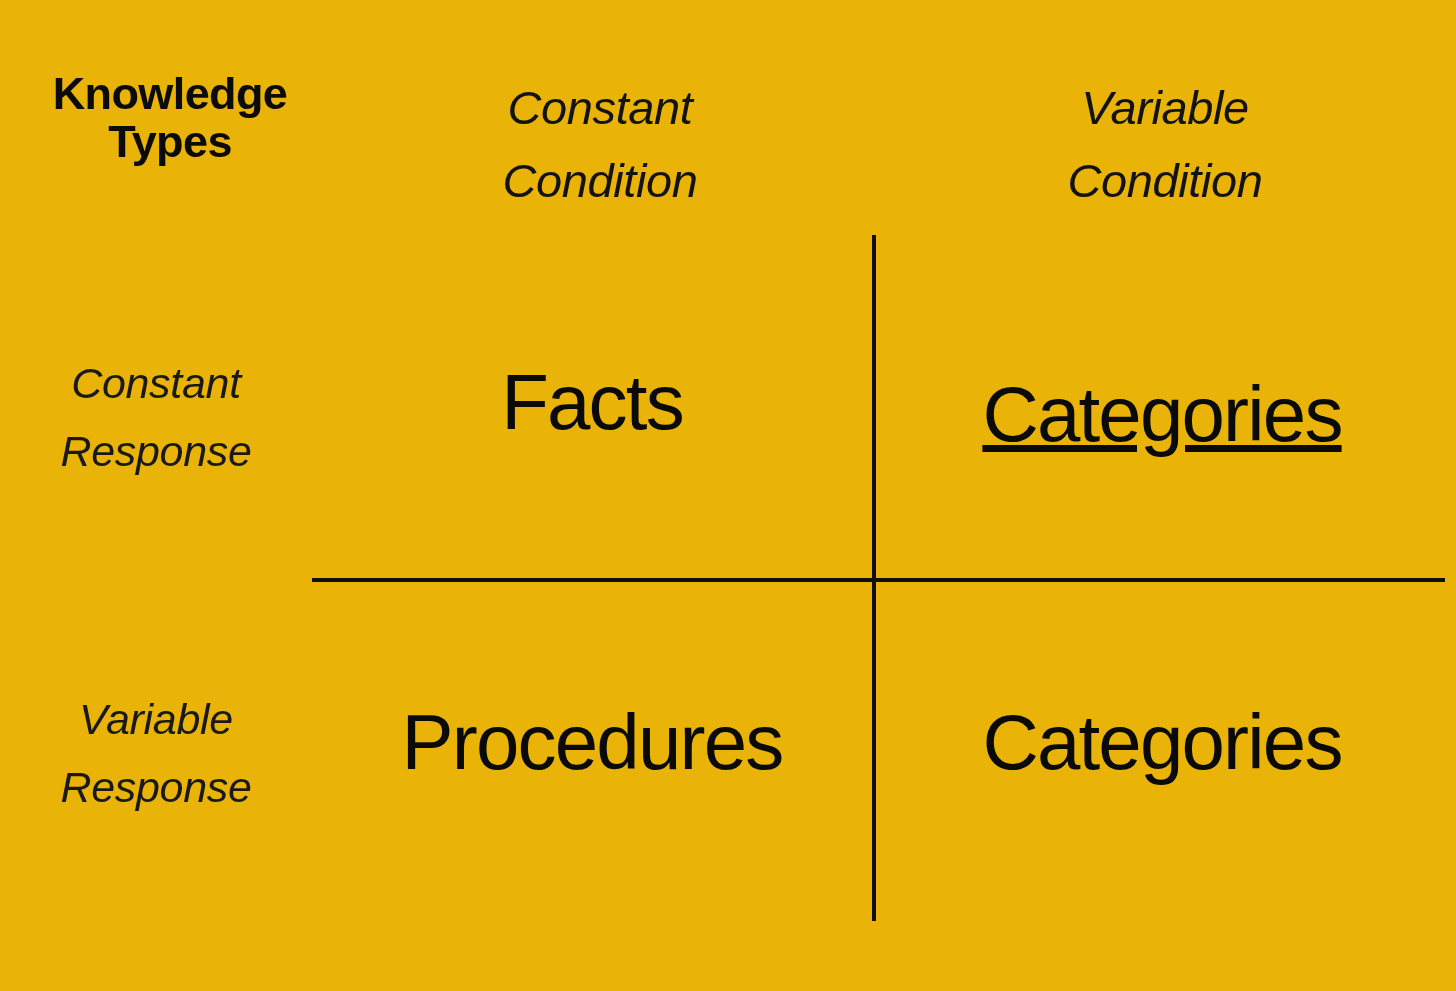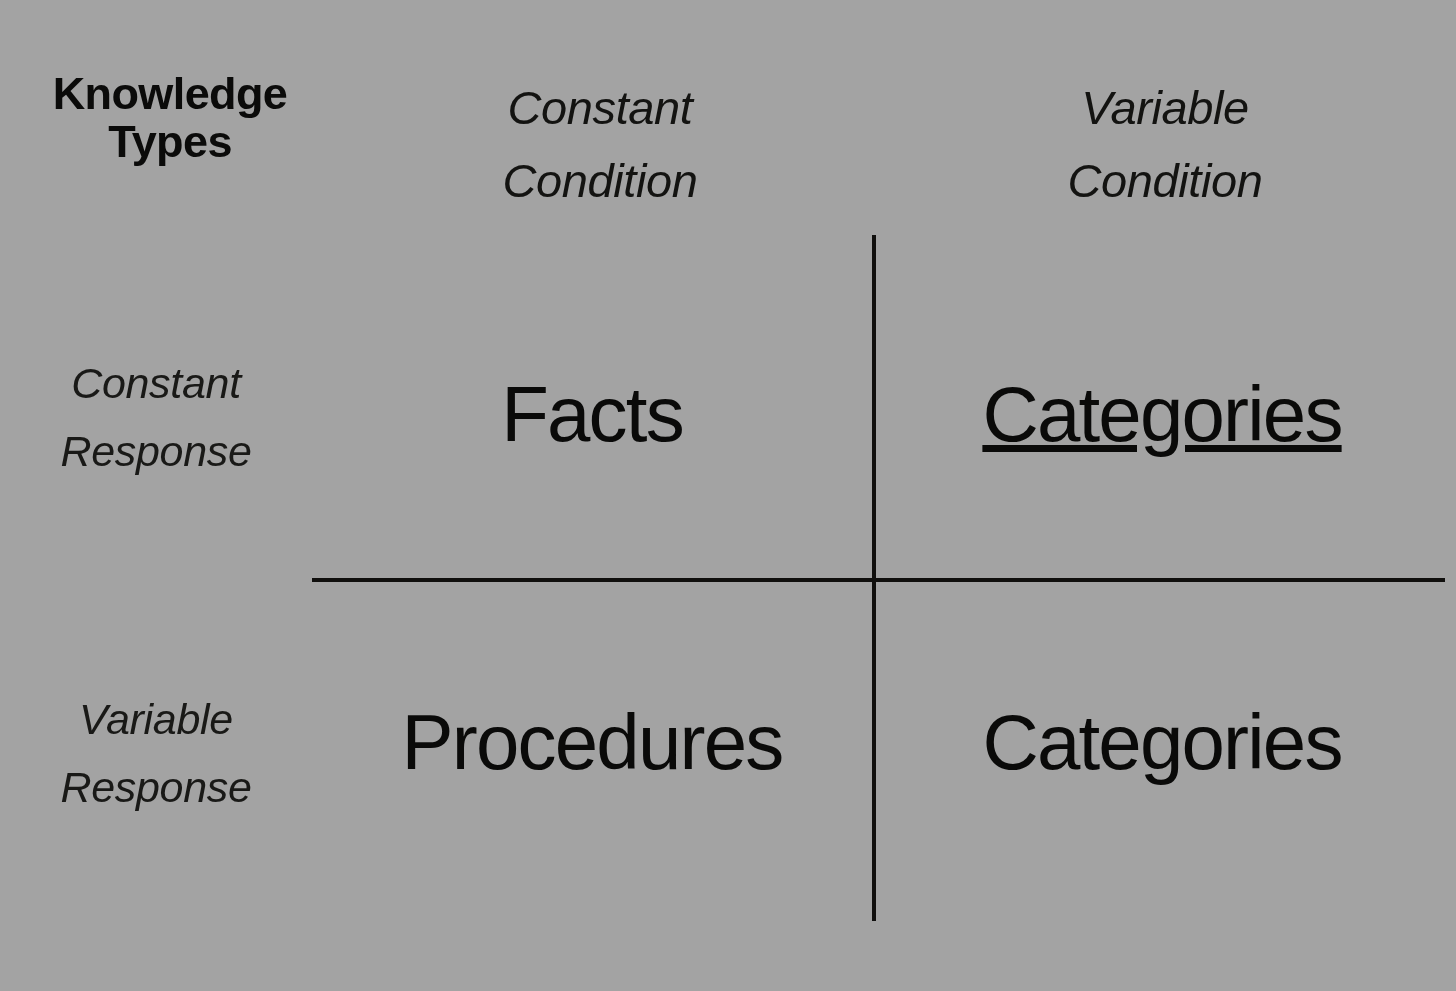--- a/index.html
+++ b/index.html
@@ -11,21 +11,21 @@
     height: 991px;
     background: #F1EFEA;
     font-family: "Liberation Sans", sans-serif;
     overflow: hidden;
   }
 
   #matrix {
     position: relative;
     width: 1456px;
     height: 991px;
-    background: #a3a3a3;
+    background: #eab308;
   }
 
   
   .divider-vertical {
     position: absolute;
     left: 872px;
     top: 235px;
     width: 4px;
     height: 686px;
     background: #100F0D;
@@ -95,21 +95,21 @@
     position: absolute;
     font-size: 78px;
     font-weight: 500;
     font-style: normal;
     line-height: 1;
     letter-spacing: -1.8px;
     color: #0A0A09;
     text-align: center;
     white-space: nowrap;
   }
-  .cell.r0c0 { left: 312px;  top: 375px; width: 560px; }
+  .cell.r0c0 { left: 312px;  top: 363px; width: 560px; }
   .cell.r0c1 { left: 876px;  top: 375px; width: 572px; text-decoration: underline; }
   .cell.r1c0 { left: 312px;  top: 703px; width: 560px; }
   .cell.r1c1 { left: 876px;  top: 703px; width: 572px; }
 </style>
 </head>
 <body>
 
 <div id="matrix">
 
   <div class="corner-title">Knowledge

